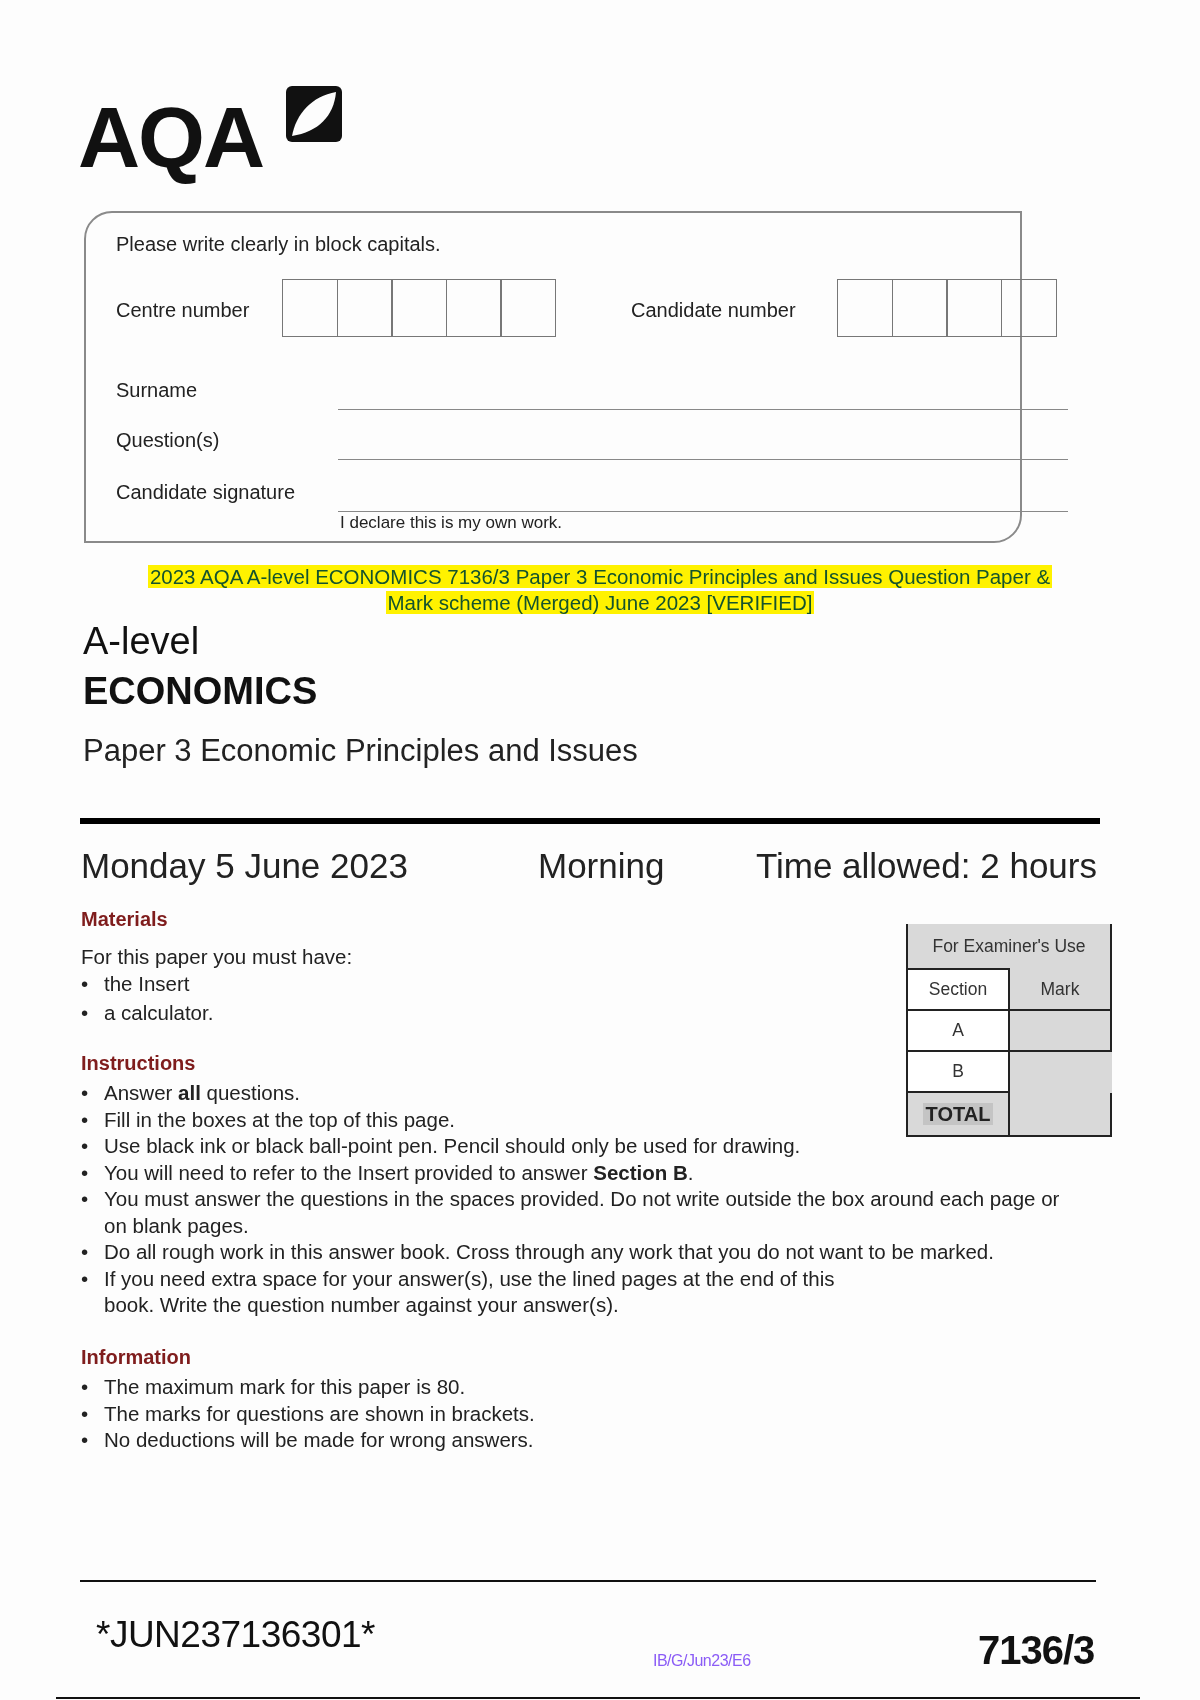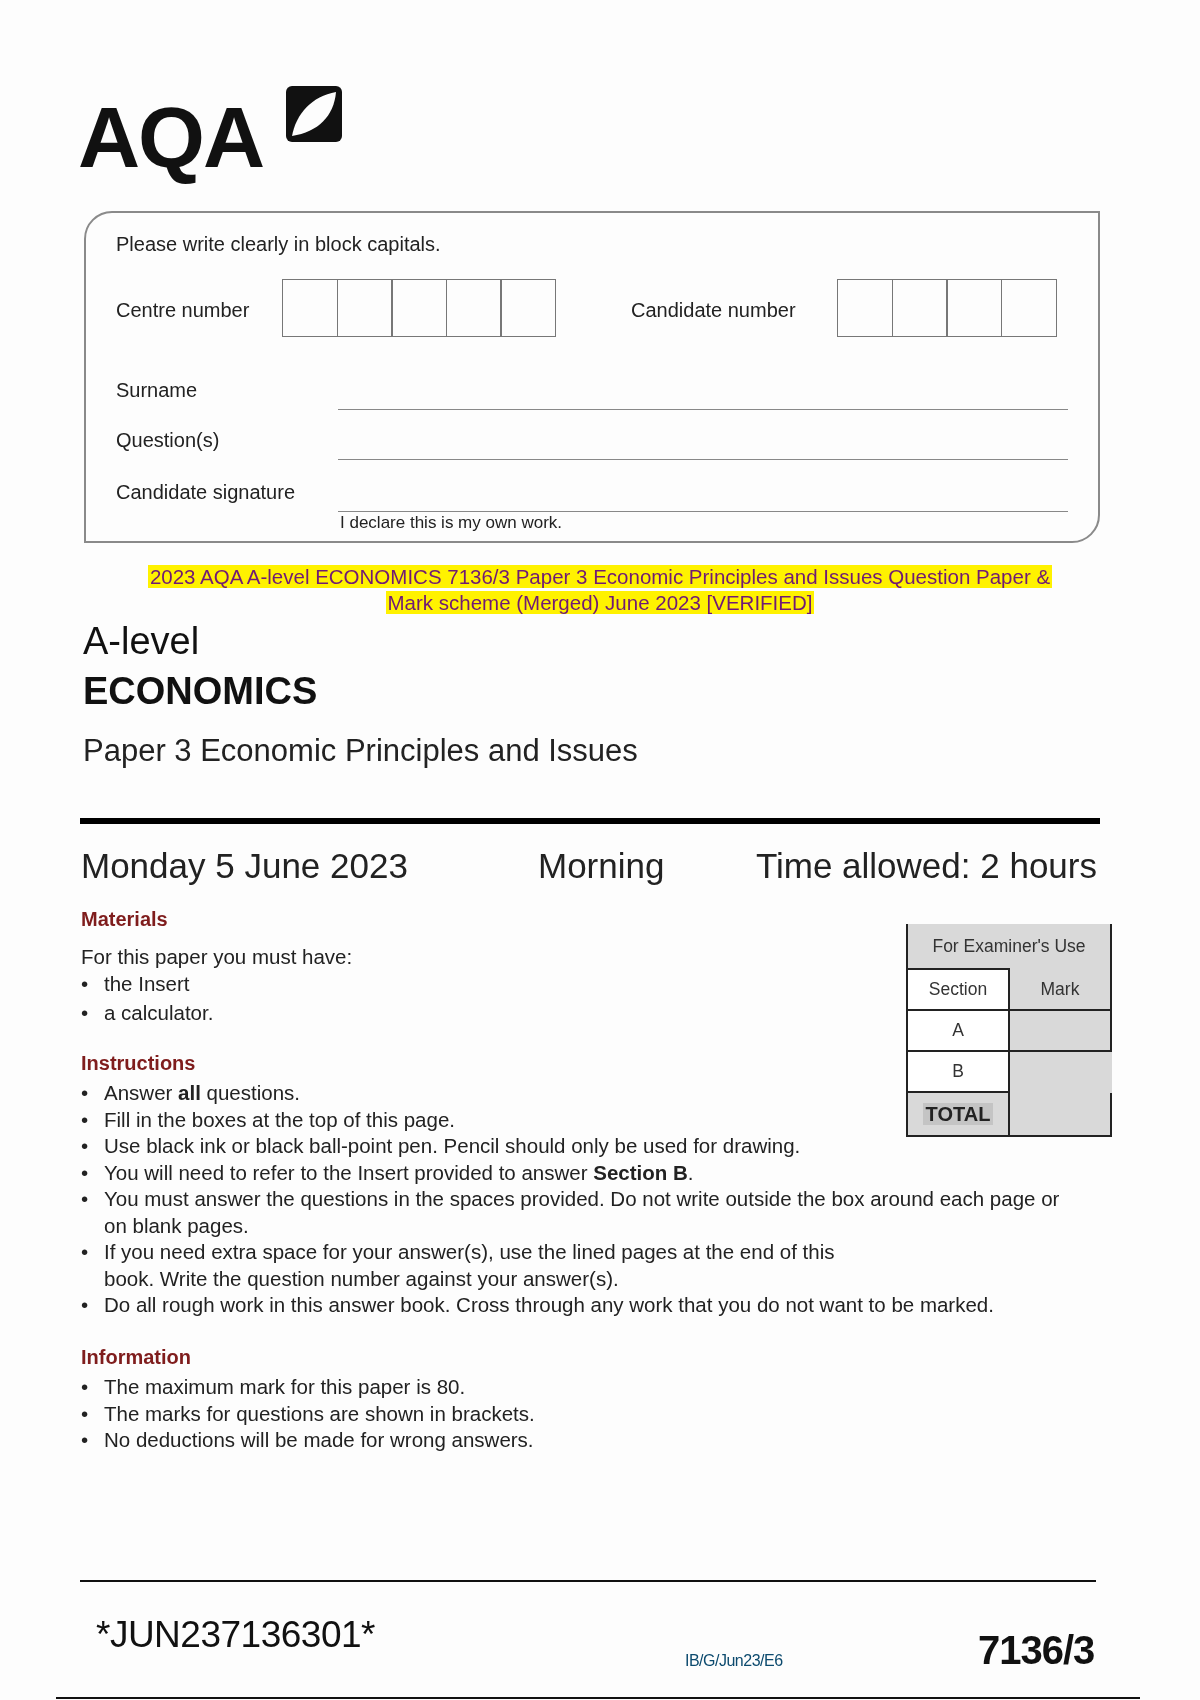--- a/index.html
+++ b/index.html
@@ -7,32 +7,32 @@
            font-family:"Liberation Sans", sans-serif; color:#1a1a1a; }
     .abs { position:absolute; }
 
     
     .logo { left:78px; top:84px; width:270px; height:100px;text-align:right; }
     .logo-text { position:absolute; left:0; top:10px; font-size:86px; font-weight:bold;
                  letter-spacing:-2px; color:#111; line-height:1; }
     .logo-mark { position:absolute; left:208px; top:2px; width:56px; height:56px; }
 
     
-    .cand-box { left:84px; top:211px; width:1016px; height:332px; border:2px solid #8a8a8a;
+    .cand-box { left:84px; top:211px; width:938px; height:332px; border:2px solid #8a8a8a;
                 border-radius:28px 0 28px 0; background:#fdfdfd; box-sizing:border-box; }
     .cand-box .lbl { position:absolute; font-size:20px; color:#222; }
     .digit-row { position:absolute; display:flex; height:58px; }
     .digit { width:56px; height:58px; border:1.5px solid #777; box-sizing:border-box; margin-left:-1.5px; }
     .digit:first-child { margin-left:0; }
     .write-line { position:absolute; height:0; border-top:1.5px solid #888; }
     .declare { position:absolute; font-size:17px; color:#222; }
 
     
     .banner { left:60px; top:564px; width:1080px; text-align:center; font-size:20.5px;
-              line-height:26px; color:#701a75; }
+              line-height:26px; color:#14532d; }
     .banner span { background:#fff200; padding:0 2px; }
 
     .alevel { left:83px; top:620px; font-size:38px; color:#111; }
     .econ   { left:83px; top:670px; font-size:38px; font-weight:bold; color:#111; }
     .paper  { left:83px; top:733px; font-size:31px; color:#222; }
 
     .thick-rule { left:80px; top:818px; width:1020px; height:6px; background:#000; }
 
     .date-row { top:846px; font-size:35px; color:#222; }
 
@@ -49,21 +49,21 @@
     .exam .hdr { background:#d9d9d9; border-left:2px solid #222; border-right:2px solid #222; height:42px; }
     .exam .w { background:#fff; border:2px solid #222; }
     .exam .g { background:#d9d9d9; border:2px solid #222; }
     .exam .gmark { background:#d9d9d9; border-right:2px solid #222; }
     .exam .total { font-weight:bold; font-size:20px; color:#222; }
     .exam .total span { background:#c4c4c4; padding:0 3px; }
 
     .foot-rule { left:80px; top:1580px; width:1016px; height:2px; background:#111; }
     .bottom-rule { left:56px; top:1697px; width:1084px; height:2px; background:#111; }
     .barcode { left:96px; top:1614px; font-size:37px; color:#111; letter-spacing:-0.5px; }
-    .ref { left:685px; top:1652px; font-size:16px; color:#0c4a6e; letter-spacing:-0.5px; }
+    .ref { left:653px; top:1652px; font-size:16px; color:#8b5cf6; letter-spacing:-0.5px; }
     .code { left:978px; top:1628px; font-size:40px; font-weight:bold; color:#111; letter-spacing:-1px; }
   </style>
 </head>
 <body>
 
 <div class="abs logo">
   <div class="logo-text">AQA</div>
   <svg class="logo-mark" viewBox="0 0 56 56">
     <rect x="0" y="0" width="56" height="56" rx="6" fill="#111"></rect>
     <path d="M6 50 C 10 28, 26 10, 50 6 C 48 30, 32 46, 6 50 Z" fill="#fdfdfd"></path>
@@ -151,22 +151,22 @@
     </table>
 </div>
 
 <div class="abs sec-h" style="left:81px;top:1052px;">Instructions</div>
 <ul class="abs bul body-t" style="left:81px;top:1080px;width:1000px;">
   <li><span>Answer </span><b>all</b><span> questions.</span></li>
   <li><span>Fill in the boxes at the top of this page.</span></li>
   <li><span>Use black ink or black ball-point pen.  Pencil should only be used for drawing.</span></li>
   <li><span>You will need to refer to the Insert provided to answer </span><b>Section B</b><span>.</span></li>
   <li style="width:960px;"><span>You must answer the questions in the spaces provided. Do not write outside the box around each page or on blank pages.</span></li>
+  <li><span>Do all rough work in this answer book. Cross through any work that you do not want to be marked.</span></li>
   <li style="width:770px;"><span>If you need extra space for your answer(s), use the lined pages at the end of this book. Write the question number against your answer(s).</span></li>
-  <li><span>Do all rough work in this answer book. Cross through any work that you do not want to be marked.</span></li>
 </ul>
 
 <div class="abs sec-h" style="left:81px;top:1346px;">Information</div>
 <ul class="abs bul body-t" style="left:81px;top:1374px;">
   <li>The maximum mark for this paper is 80.</li>
   <li>The marks for questions are shown in brackets.</li>
   <li>No deductions will be made for wrong answers.</li>
 </ul>
 
 <div class="abs foot-rule"></div>

